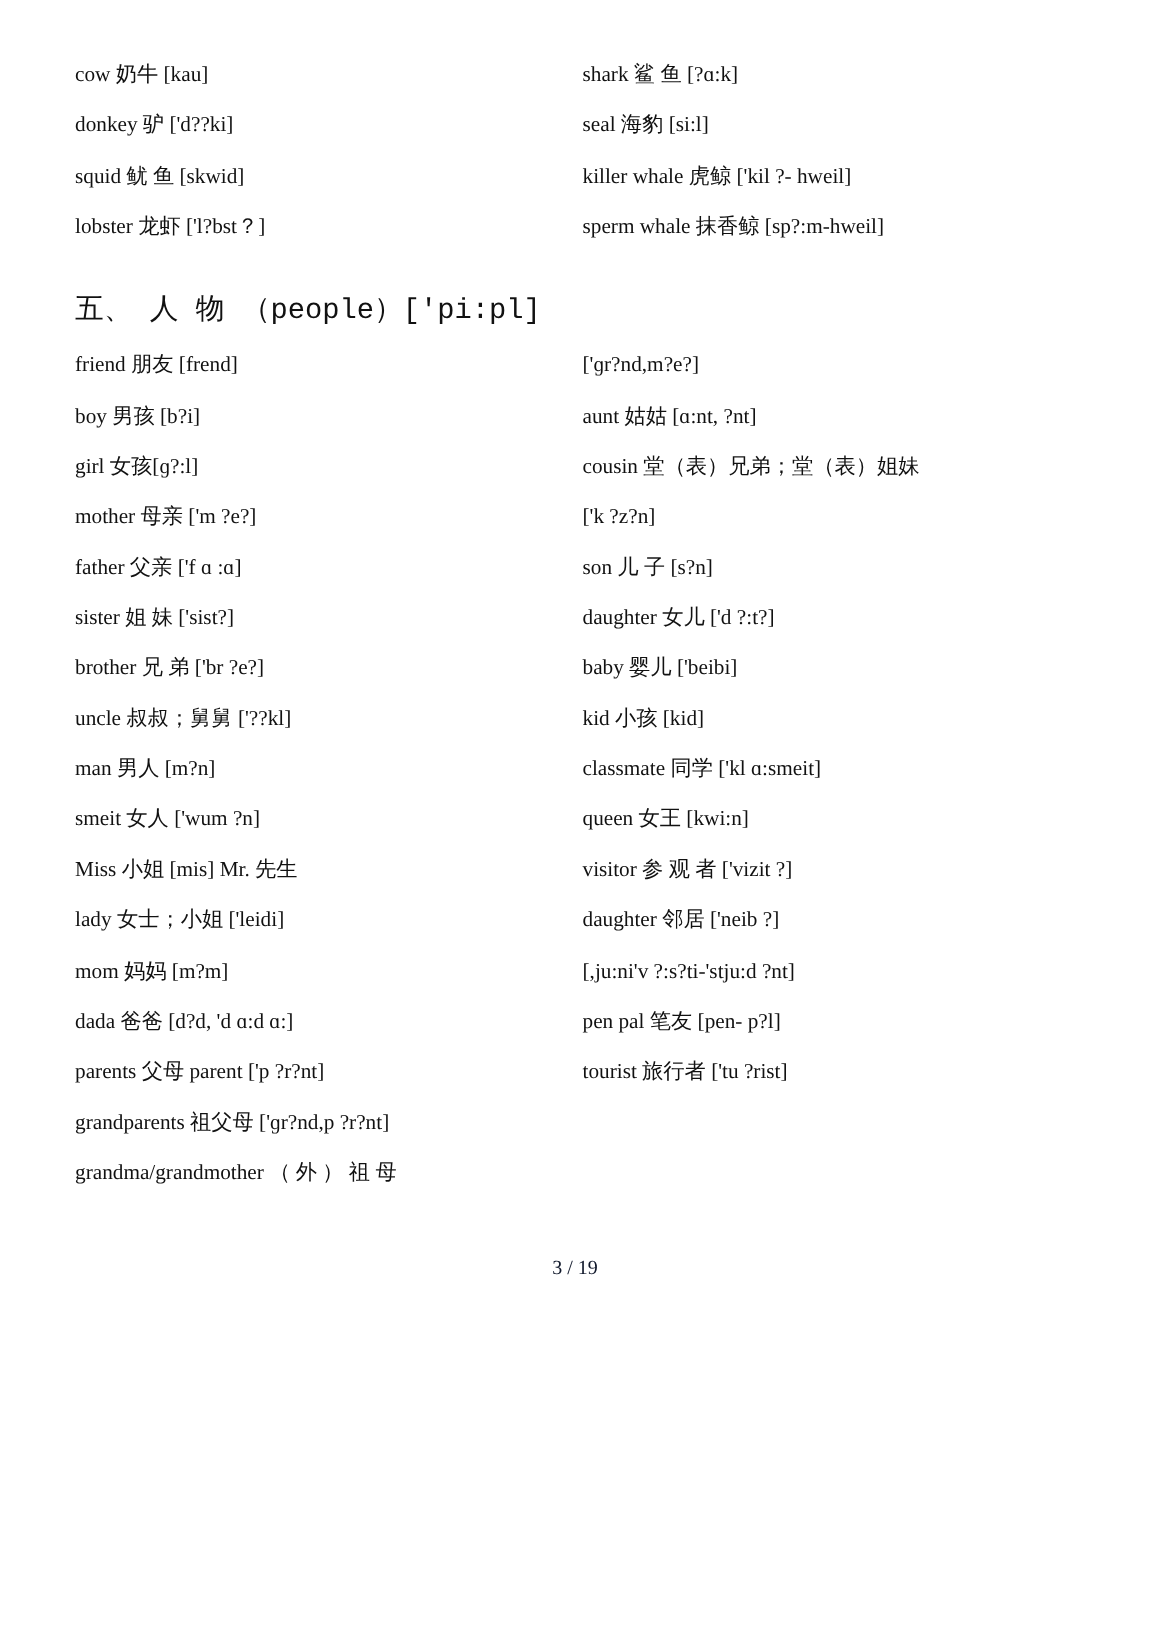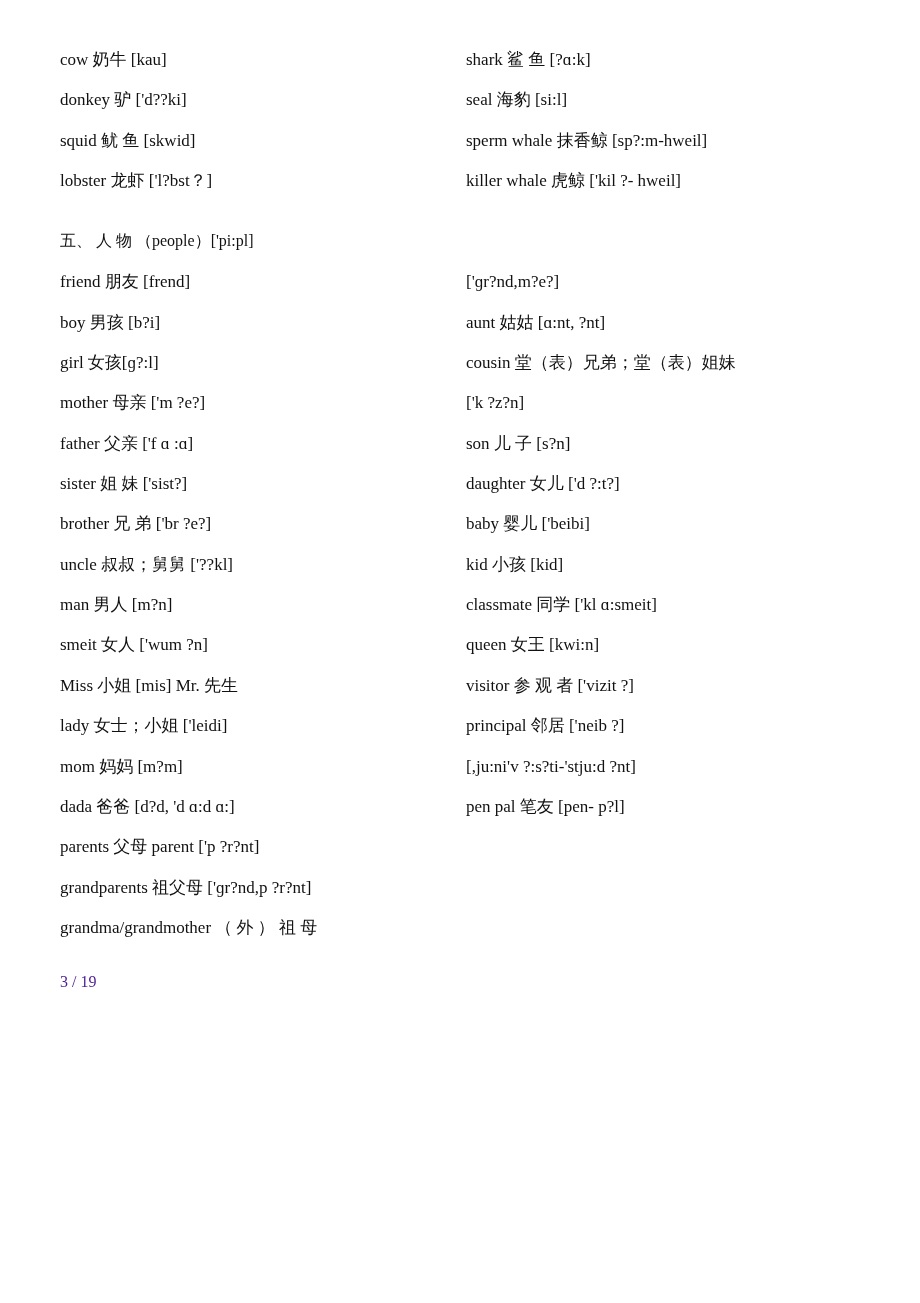--- a/index.html
+++ b/index.html
@@ -16,47 +16,48 @@
       column-gap: 40px;
       row-gap: 0;
       gap: 12px;
     }
     .entry {
       padding: 7px 0;
       line-height: 1.55;
     }
     .section-header {
       padding: 18px 0 10px 0;
-      font-size: 16px;
+      font-size: 23px;
+      font-family: Liberation Mono, monospace;
     }
     .spacer { height: 12px; }
     .page-num {
-      text-align: left;
-      margin-top: 25px;
+      text-align: center;
+      margin-top: 48px;
       font-size: 16px;
-      color: #4c1d95;
+      color: #0f172a;
     }
   </style>
 </head>
 <body>
 
 <div class="two-col">
   <div>
 
   <div class="entry">cow  奶牛 [kau]</div>
       <div class="entry">donkey  驴   ['d??ki]</div>
       <div class="entry">squid  鱿  鱼   [skwid]</div>
       <div class="entry">lobster  龙虾 ['l?bst？]</div>
     </div>
   <div>
 
   <div class="entry">shark  鲨 鱼 [?ɑ:k]</div>
       <div class="entry">seal  海豹 [si:l]</div>
+      <div class="entry">killer whale  虎鲸 ['kil ?- hweil]</div>
       <div class="entry">sperm whale  抹香鲸   [sp?:m-hweil]</div>
-      <div class="entry">killer whale  虎鲸 ['kil ?- hweil]</div>
     </div>
 </div>
 
 <div class="spacer"></div>
 
 <div class="section-header">五、  人 物  （people）['pi:pl]</div>
 
 <div class="two-col">
   <div id="people-left">
       <div class="entry">friend  朋友 [frend]</div>
@@ -82,21 +83,22 @@
       <div class="entry">aunt  姑姑 [ɑ:nt, ?nt]</div>
       <div class="entry">cousin  堂（表）兄弟；堂（表）姐妹</div>
       <div class="entry">['k ?z?n]</div>
       <div class="entry">son  儿 子   [s?n]</div>
       <div class="entry">daughter  女儿 ['d ?:t?]</div>
       <div class="entry">baby  婴儿 ['beibi]</div>
       <div class="entry">kid  小孩 [kid]</div>
       <div class="entry">classmate  同学 ['kl ɑ:smeit]</div>
       <div class="entry">queen  女王 [kwi:n]</div>
       <div class="entry">visitor  参 观 者  ['vizit ?]</div>
-      <div class="entry">principal  邻居 ['neib ?]</div>
+      <div class="entry">daughter  邻居 ['neib ?]</div>
       <div class="entry">  [,ju:ni'v ?:s?ti-'stju:d ?nt]</div>
       <div class="entry">pen pal 笔友 [pen- p?l]</div>
+      <div class="entry">tourist  旅行者 ['tu ?rist]</div>
     </div>
 </div>
 
 <div class="page-num">
   <span>3</span> /  <span>19</span>
 </div>
 
 </body></html>

